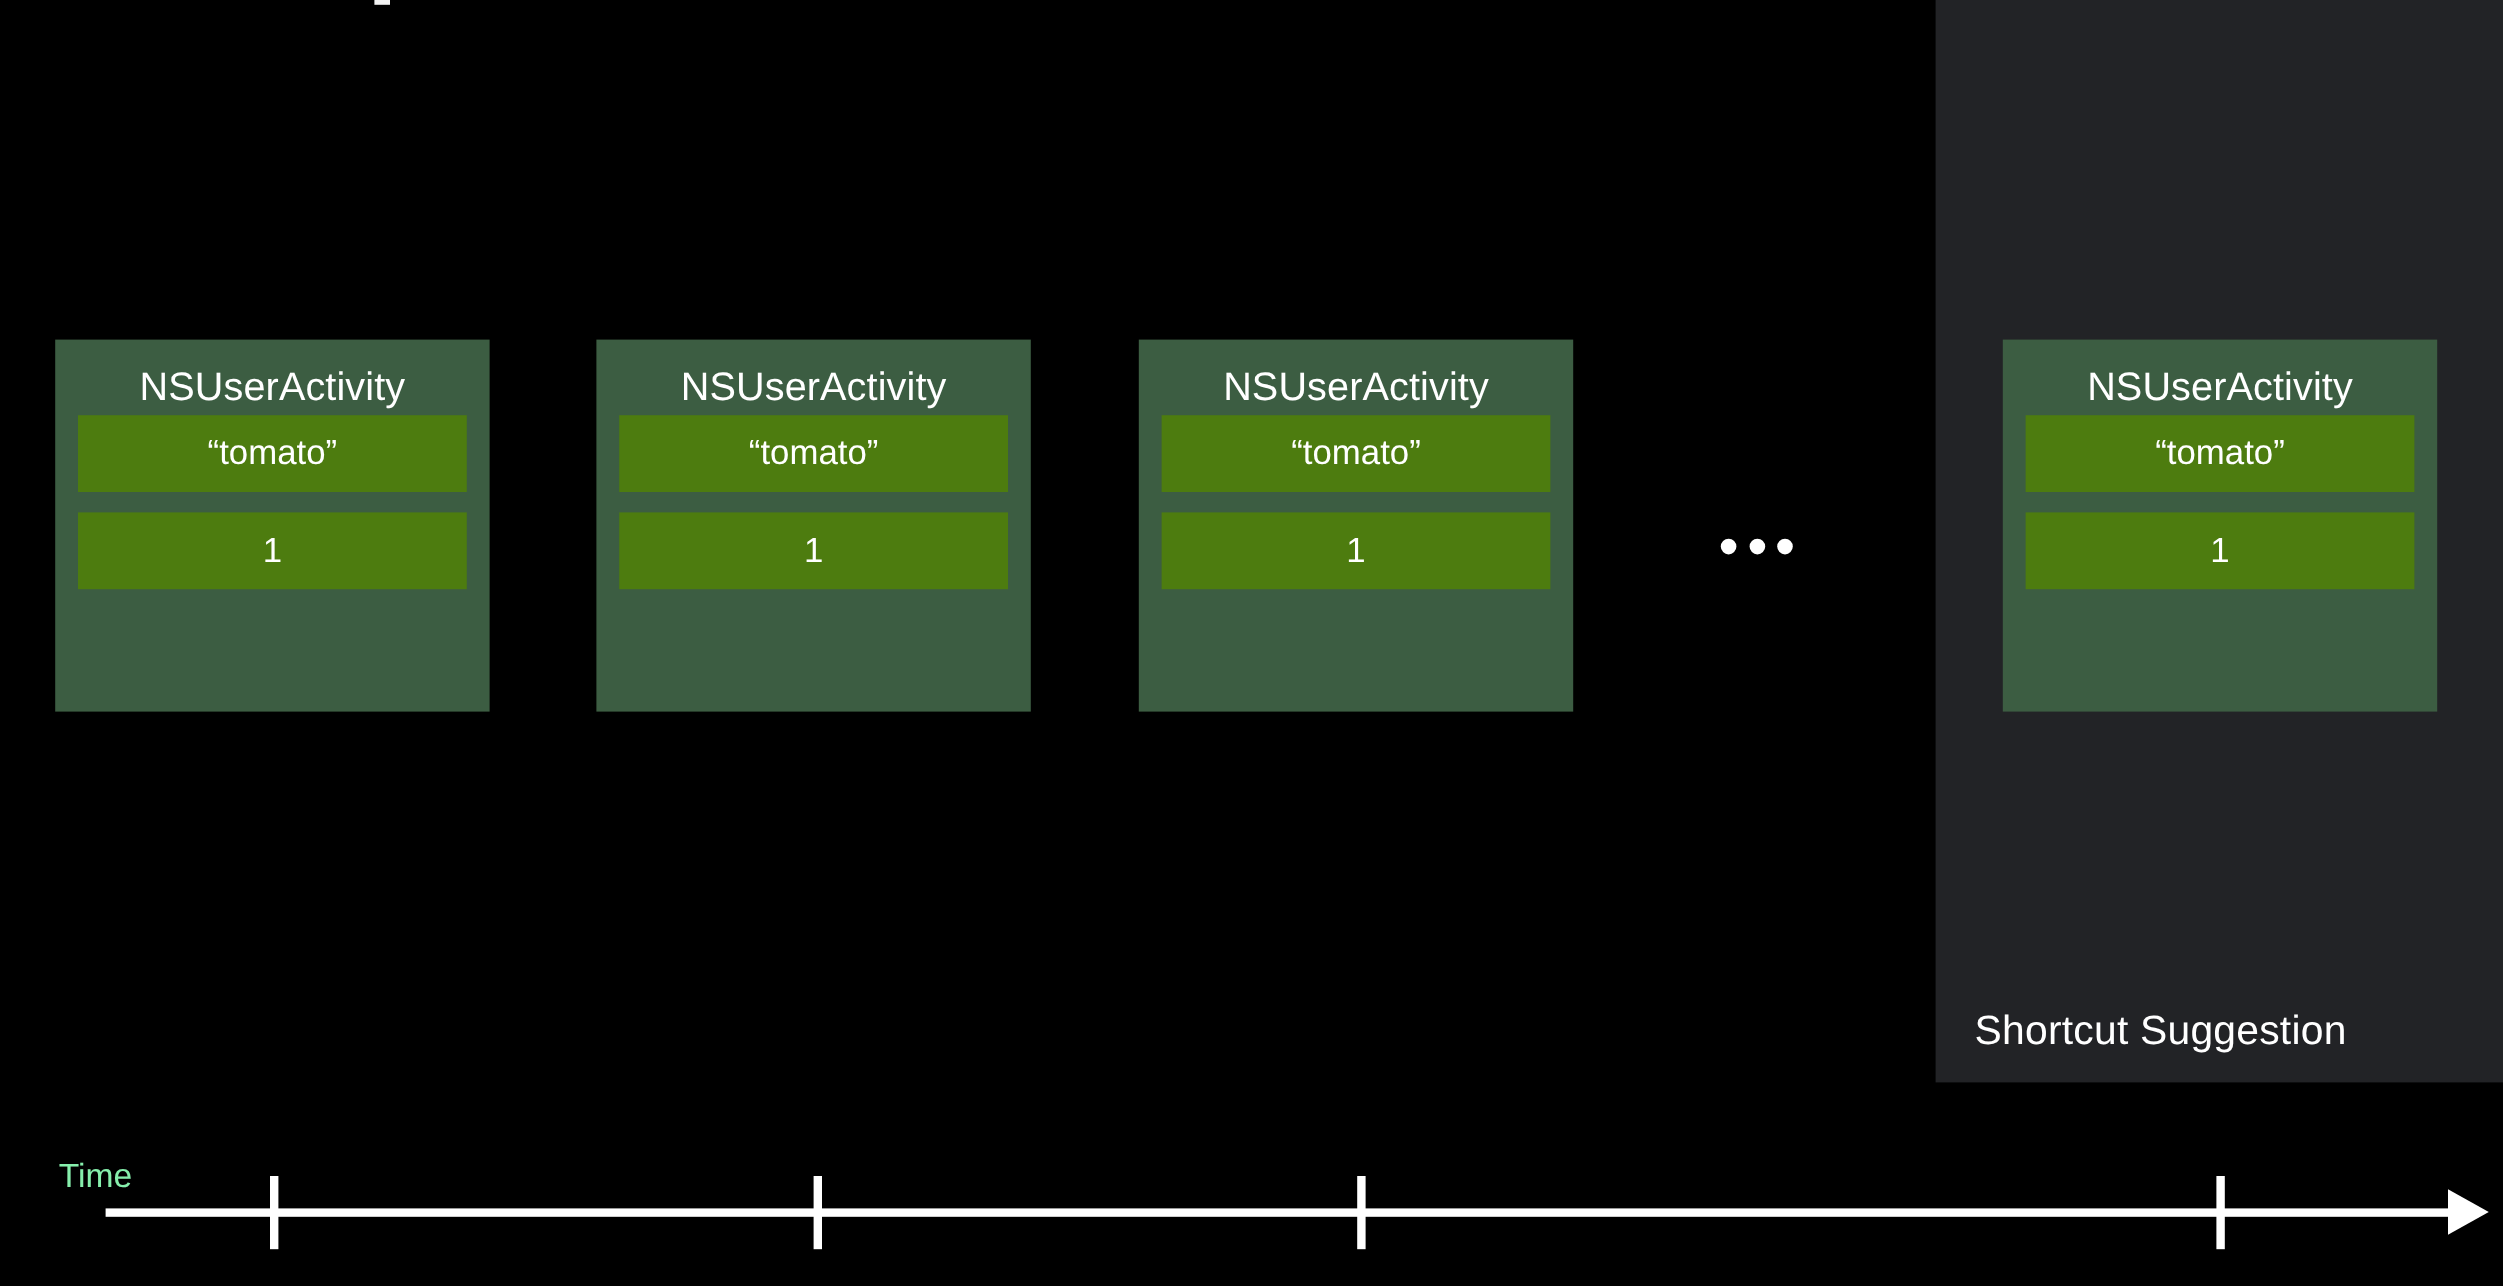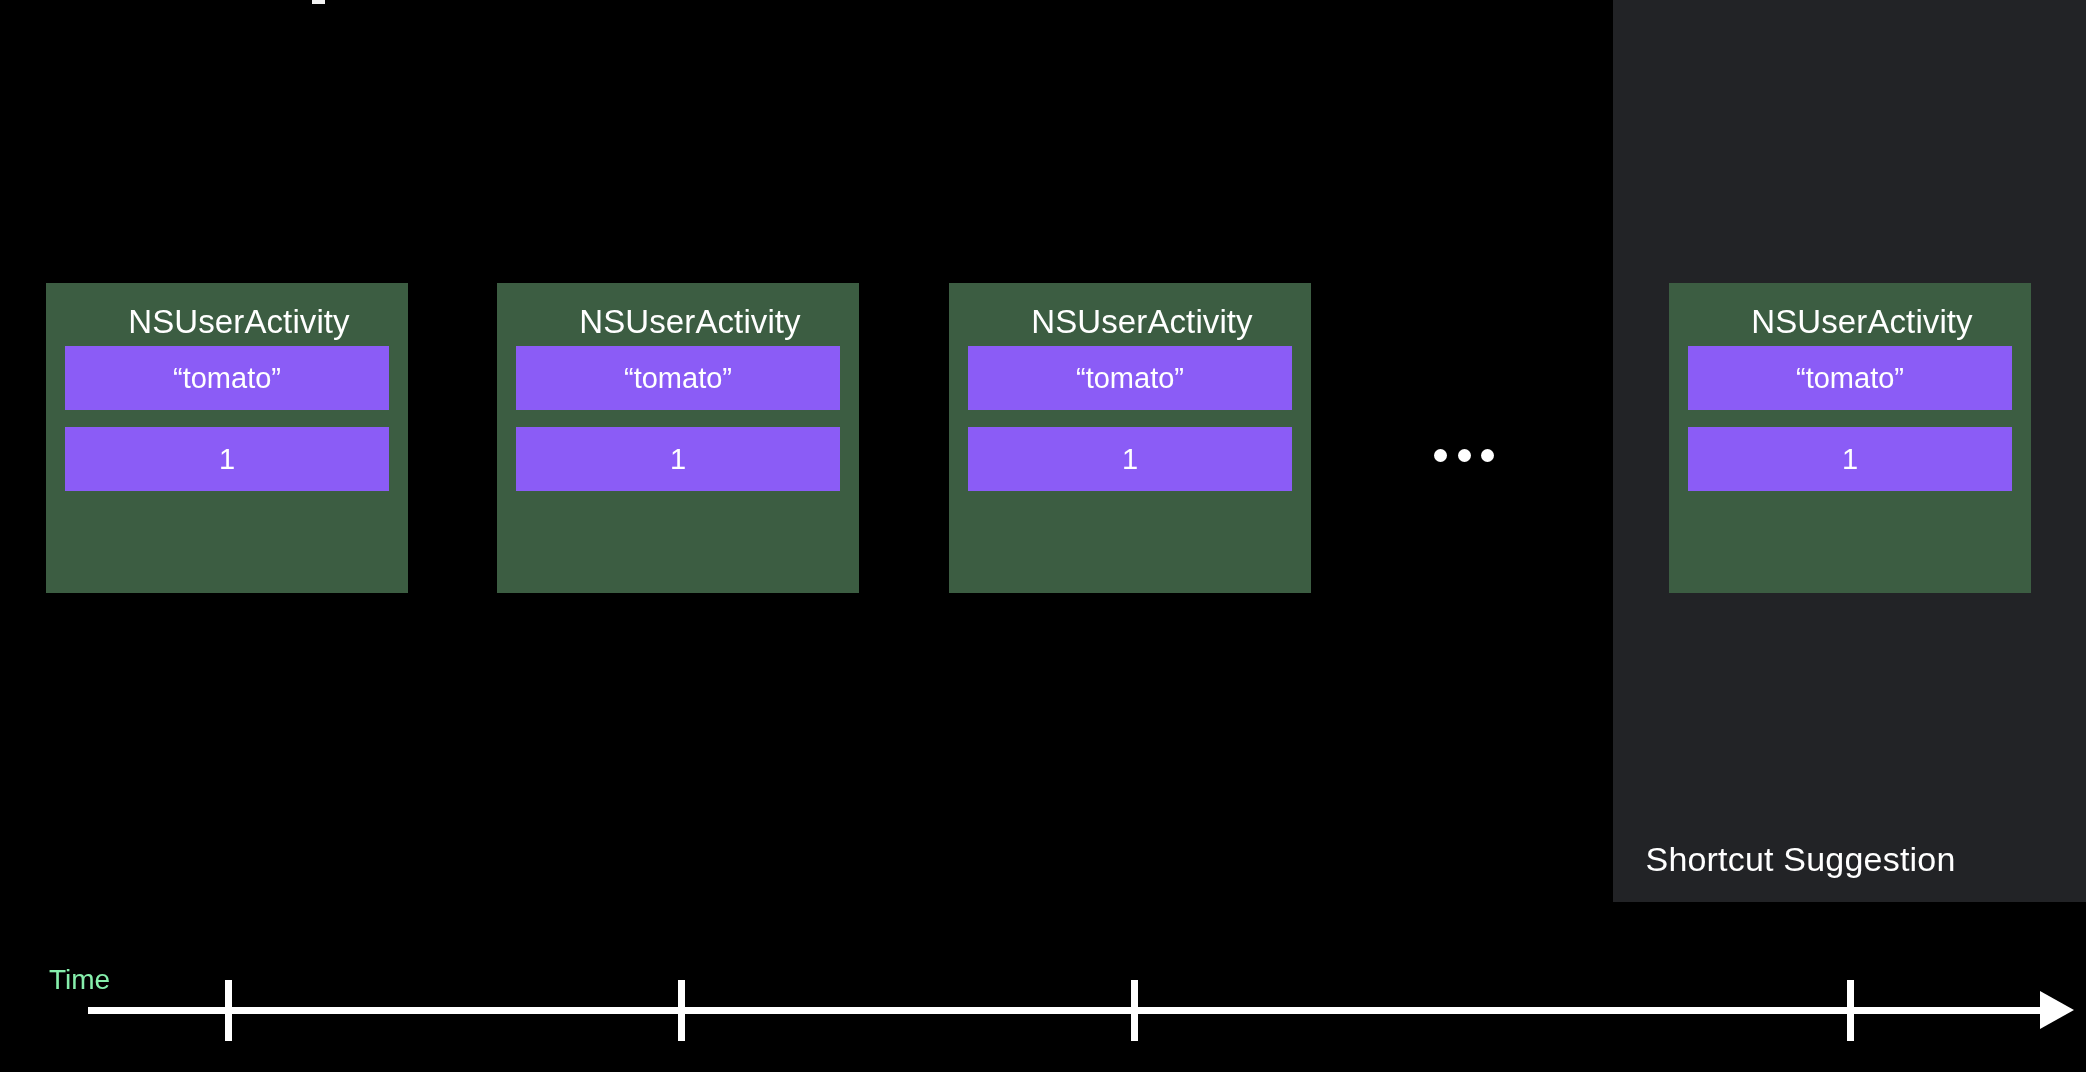--- a/index.html
+++ b/index.html
@@ -58,29 +58,28 @@
     position: absolute;
     left: 0;
     top: 19px;
     width: 100%;
     text-align: center;
     color: #ffffff;
     font-size: 33px;
     line-height: 40px;
     letter-spacing: 0.1px;
     white-space: nowrap;
-    margin-left: 12px;
   }
 
   .field {
     position: absolute;
     left: 19px;
     width: 324px;
     height: 64px;
-    background: #8b5cf6;
+    background: #4d7c0f;
     color: #ffffff;
     font-size: 29px;
     line-height: 64px;
     text-align: center;
     white-space: nowrap;
     box-sizing: border-box;
   }
 
   .field.row-1 { top: 63px; }
   .field.row-2 { top: 144px; }

